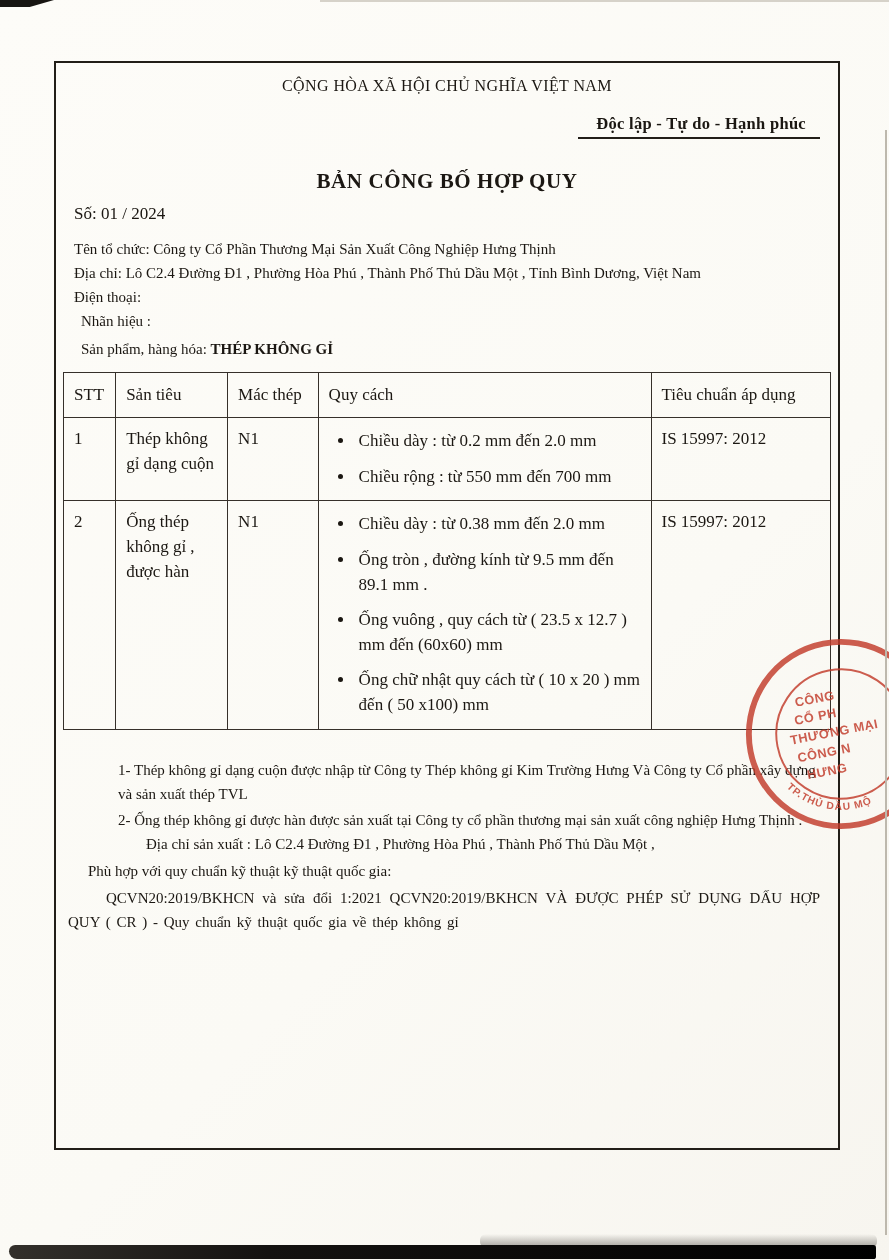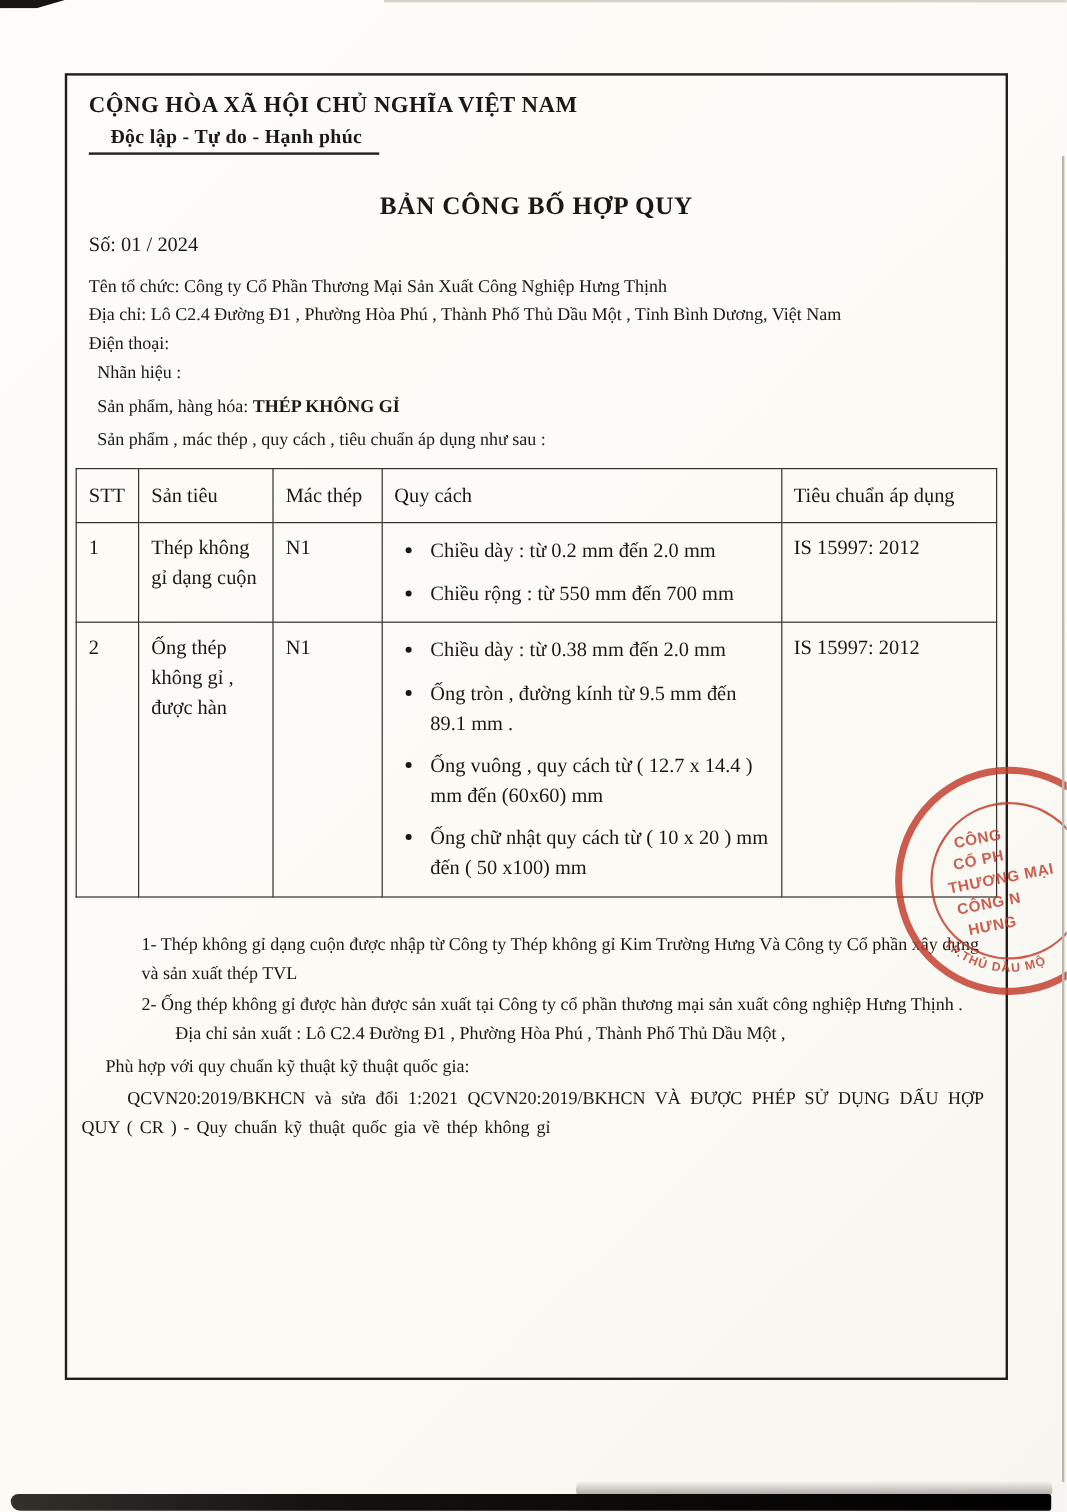--- a/index.html
+++ b/index.html
@@ -6,22 +6,22 @@
   .page{
     position:relative;width:889px;height:1260px;overflow:hidden;
     background:linear-gradient(135deg,#fdfcf8 0%,#fbfaf5 60%,#f7f5ef 100%);
     font-family:"Liberation Serif", serif;color:#1b1712;
   }
   .frame{
     position:absolute;left:54px;top:61px;width:786px;height:1089px;
     border:2px solid #221e18;box-sizing:border-box;
     padding:14px 18px 0 18px;
   }
-  .nat{font-weight:bold;font-size:19px;letter-spacing:.4px;}
-  .motto-wrap{text-align:left;margin-top:5px;}
+  .nat{text-align:center;font-weight:normal;font-size:16px;letter-spacing:.4px;}
+  .motto-wrap{text-align:right;margin-top:19px;}
   .motto{
     display:inline-block;font-weight:bold;font-size:16.5px;
     border-bottom:2px solid #221e18;padding:0 14px 3px 18px;letter-spacing:.3px;
   }
   .doc-title{text-align:center;font-weight:bold;font-size:21px;margin-top:30px;letter-spacing:.6px;}
   .doc-num{text-align:left;font-size:17px;margin-top:10px;}
   p{margin:0;}
   .body-text{font-size:15px;line-height:1.6;}
   .p-org{margin-top:13px;}
   .p-product{margin-top:4px;padding-left:7px;}
@@ -97,21 +97,20 @@
     </div>
 
     <div class="doc-title">BẢN CÔNG BỐ HỢP QUY</div>
     <div class="doc-num">Số: 01 / 2024</div>
 
     <p class="body-text p-org">Tên tổ chức: Công ty Cổ Phần Thương Mại Sản Xuất Công Nghiệp Hưng Thịnh</p>
     <p class="body-text">Địa chỉ: Lô C2.4 Đường Đ1 , Phường Hòa Phú , Thành Phố Thủ Dầu Một , Tỉnh Bình Dương, Việt Nam</p>
     <p class="body-text">Điện thoại:</p>
     <p class="body-text p-brand">Nhãn hiệu :</p>
     <p class="body-text p-product"><span>Sản phẩm, hàng hóa: </span><span class="bold">THÉP KHÔNG GỈ</span></p>
-    <p class="body-text p-intro">Sản phẩm , mác thép , quy cách , tiêu chuẩn áp dụng như sau :</p>
 
     <table class="spec">
       <colgroup>
         <col class="col-stt">
           <col class="col-sp">
           <col class="col-mt">
           <col class="col-qc">
           <col class="col-tc">
       </colgroup>
       <tbody>
@@ -135,21 +134,21 @@
         <td>IS 15997: 2012</td>
       </tr>
       <tr>
         <td class="cell-center">2</td>
         <td class="cell-sp">Ống thép không gỉ , được hàn</td>
         <td class="cell-center">N1</td>
         <td>
           <ul>
             <li>Chiều dày : từ 0.38 mm đến 2.0 mm</li>
             <li>Ống tròn , đường kính từ 9.5 mm đến 89.1 mm .</li>
-            <li>Ống vuông , quy cách từ ( 12.7 x 14.4 ) mm đến (60x60) mm</li>
+            <li>Ống vuông , quy cách từ ( 23.5 x 12.7 ) mm đến (60x60) mm</li>
             <li>Ống chữ nhật quy cách từ ( 10 x 20 ) mm đến ( 50 x100) mm</li>
           </ul>
         </td>
         <td>IS 15997: 2012</td>
       </tr>
     </tbody>
       </table>
 
     <div class="notes">
       <p class="body-text note-1">1- Thép không gỉ dạng cuộn được nhập từ Công ty Thép không gỉ Kim Trường Hưng Và Công ty Cổ phần xây dựng và sản xuất thép TVL</p>

